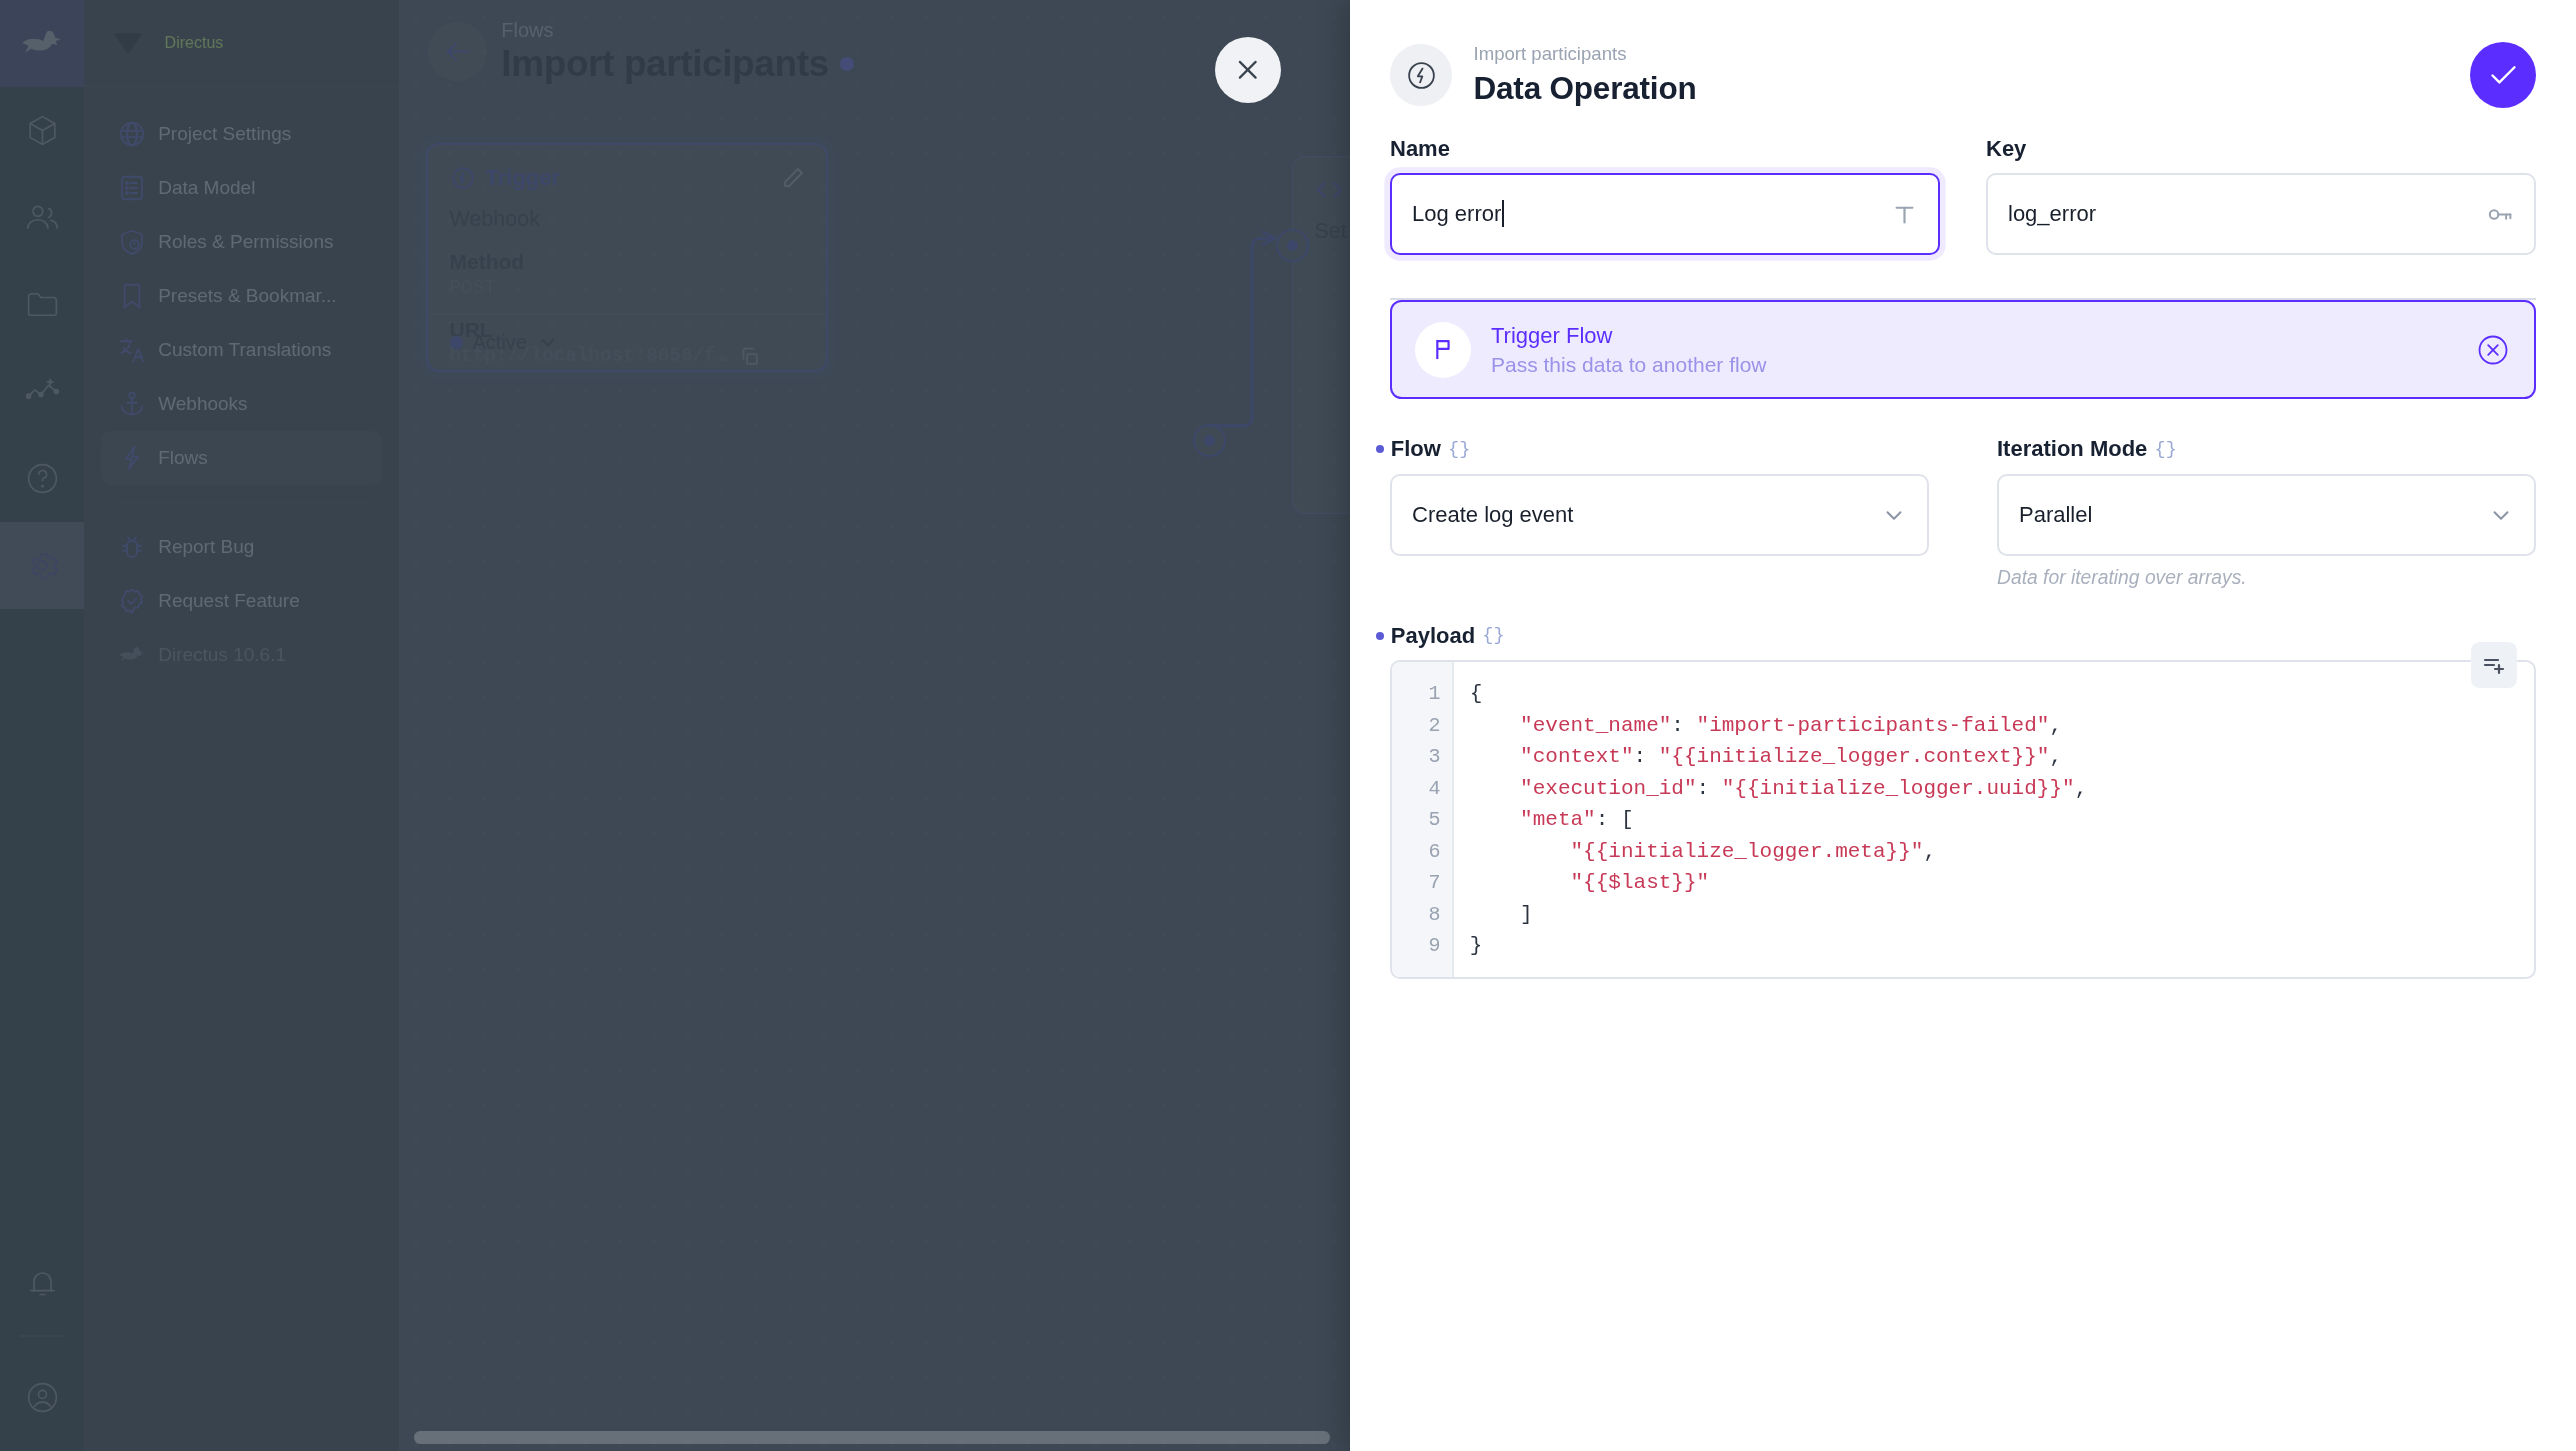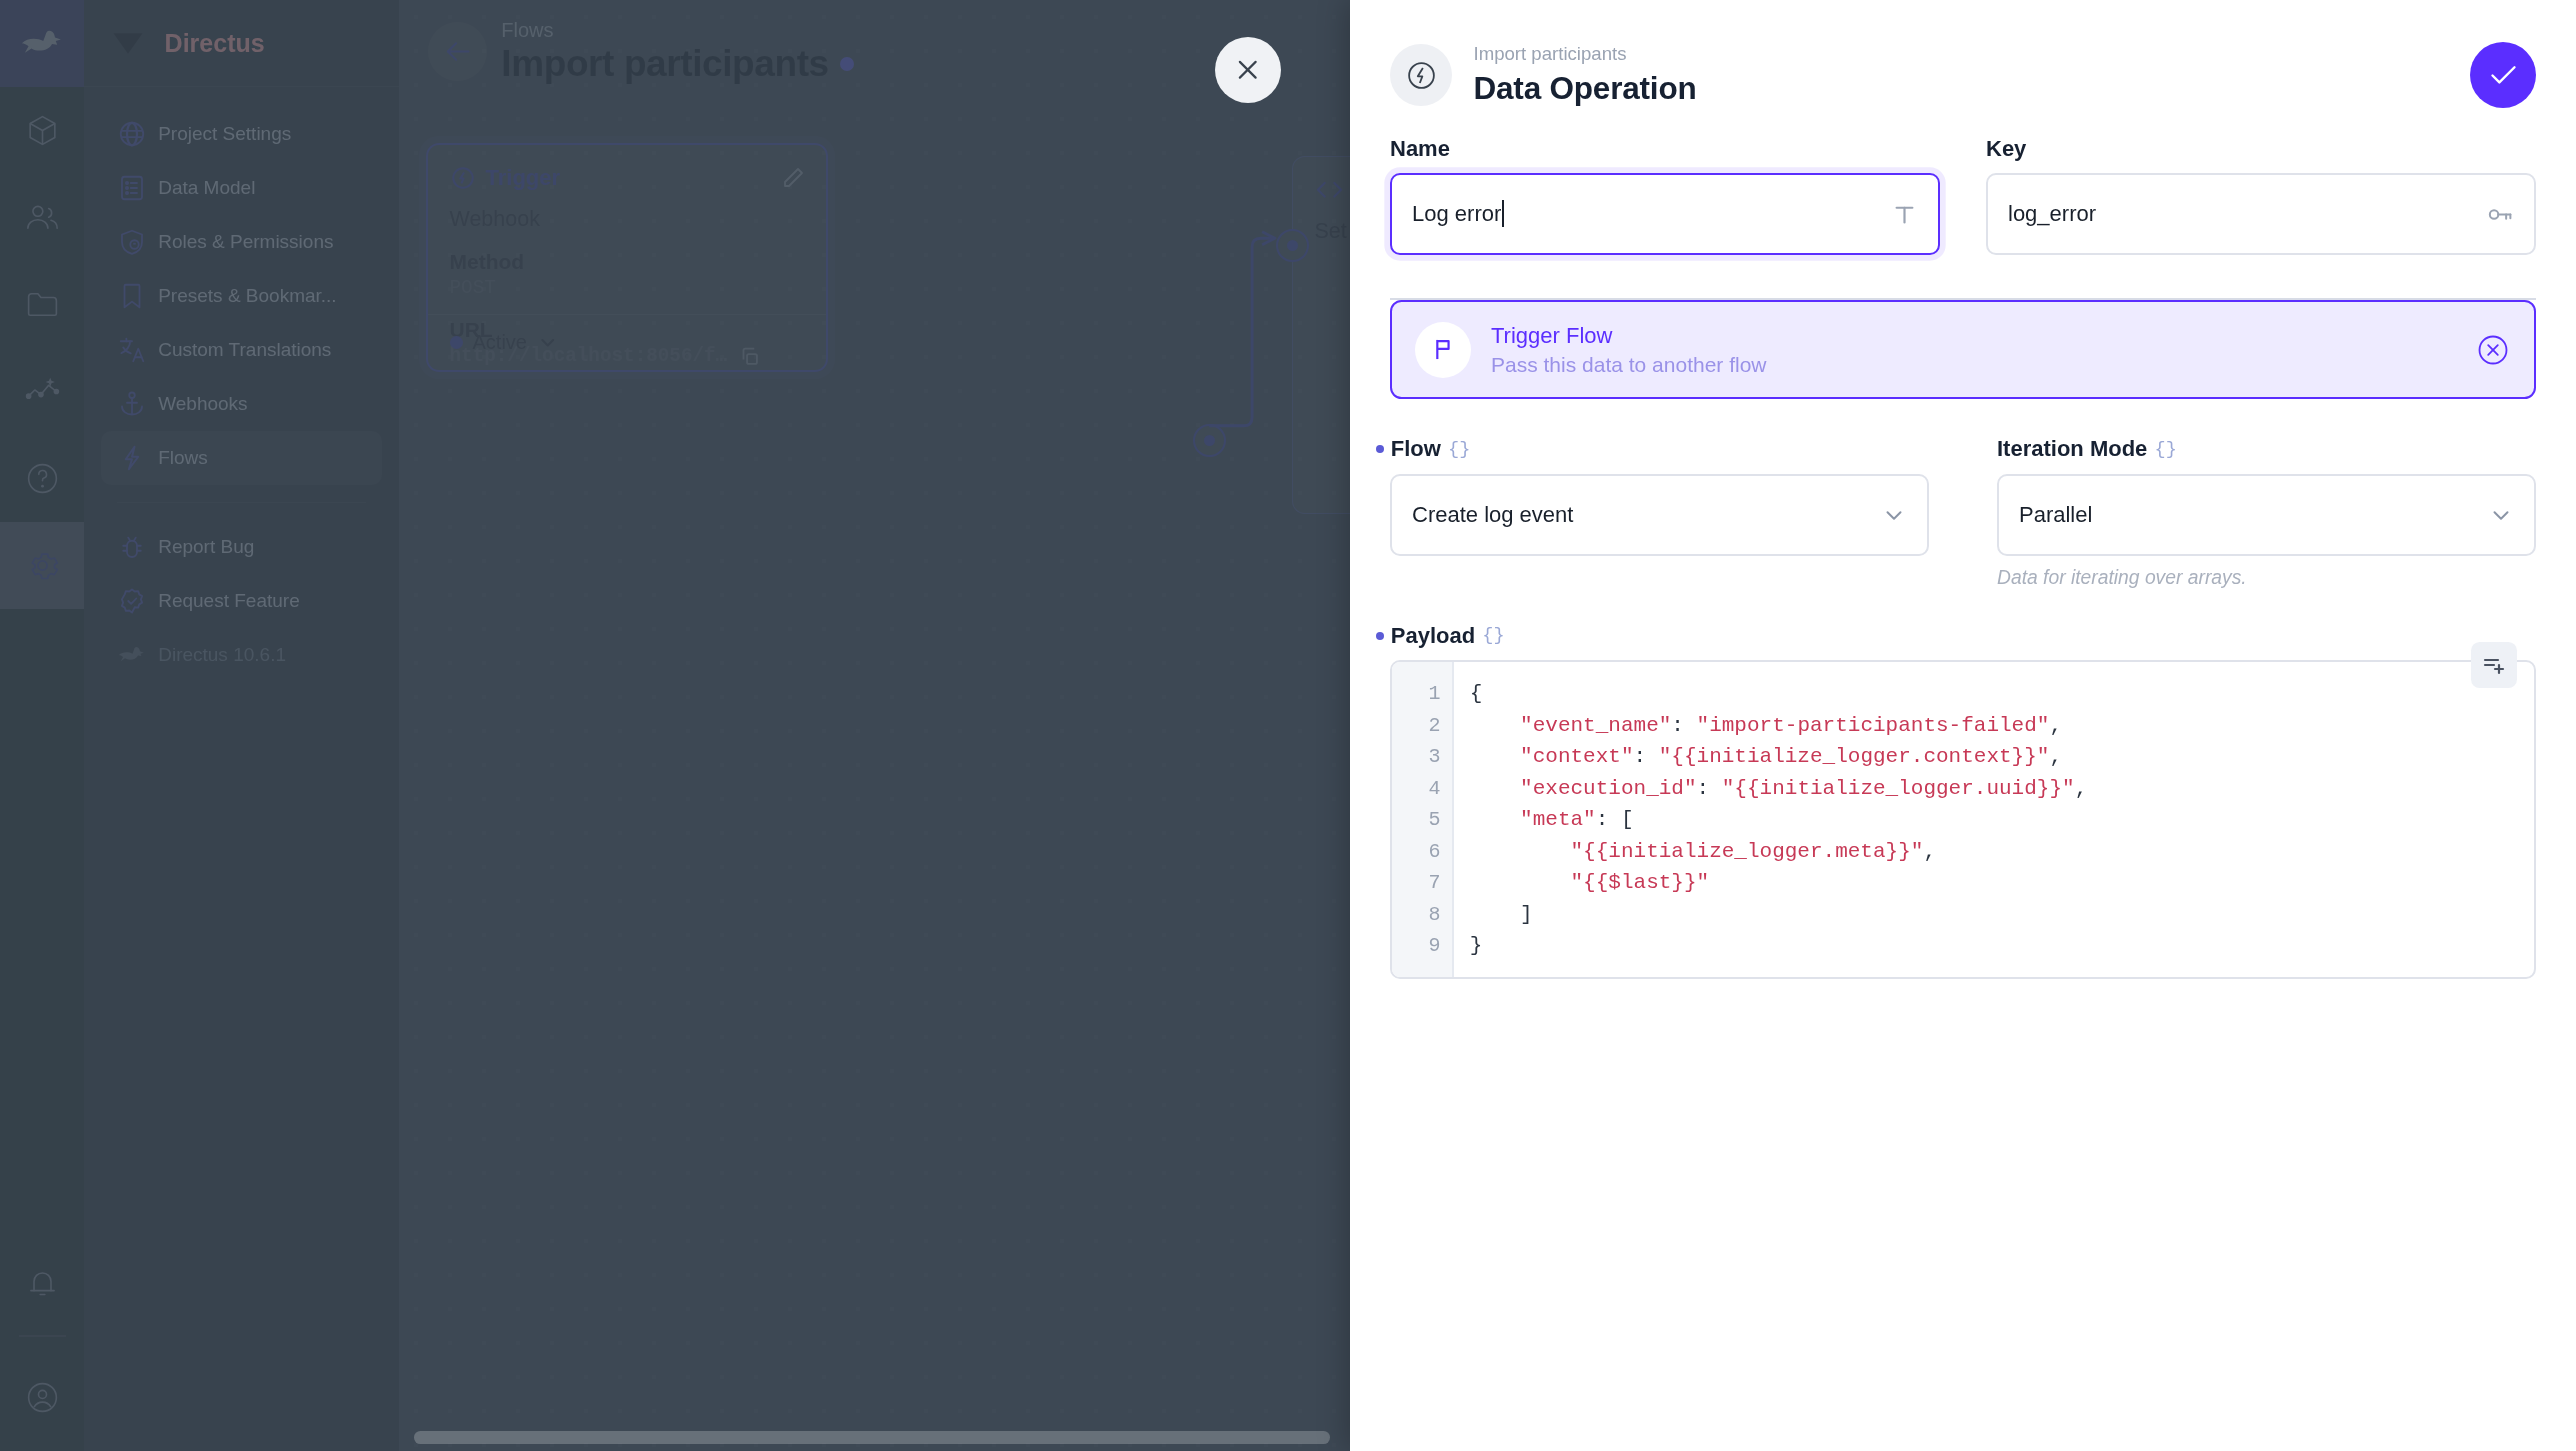--- a/index.html
+++ b/index.html
@@ -47,21 +47,21 @@
   
   .nav-sidebar {
     position: absolute; left: 84px; top: 0; width: 315px; height: 1451px;
     background: #313a45;
   }
   .nav-project {
     display: flex; align-items: center; gap: 18.6px;
     height: 87px; padding: 0 26px;
     border-bottom: 1.4px solid #3a4450;
   }
-  .nav-project-name { color: #fca5a5; font-size: 25px; font-weight: 700; }
+  .nav-project-name { color: #bef264; font-size: 16px; font-weight: 400; }
   .nav-list { padding: 20px 17px 0 17px; }
   .nav-item {
     display: flex; align-items: center; gap: 10px;
     height: 54px; padding: 0 15.7px; border-radius: 10px;
     color: #b9c2cd; font-size: 19px;
   }
   .nav-item.active { background: #3a4450; }
   .nav-item .lbl { white-space: nowrap; overflow: hidden; text-overflow: ellipsis; }
   .nav-item .nicon { flex: 0 0 auto; width: 31.5px; height: 31.5px; display:flex; align-items:center; justify-content:center; }
   .nav-sep { height: 1.4px; background: #3c4651; margin: 17px 15.7px; }

